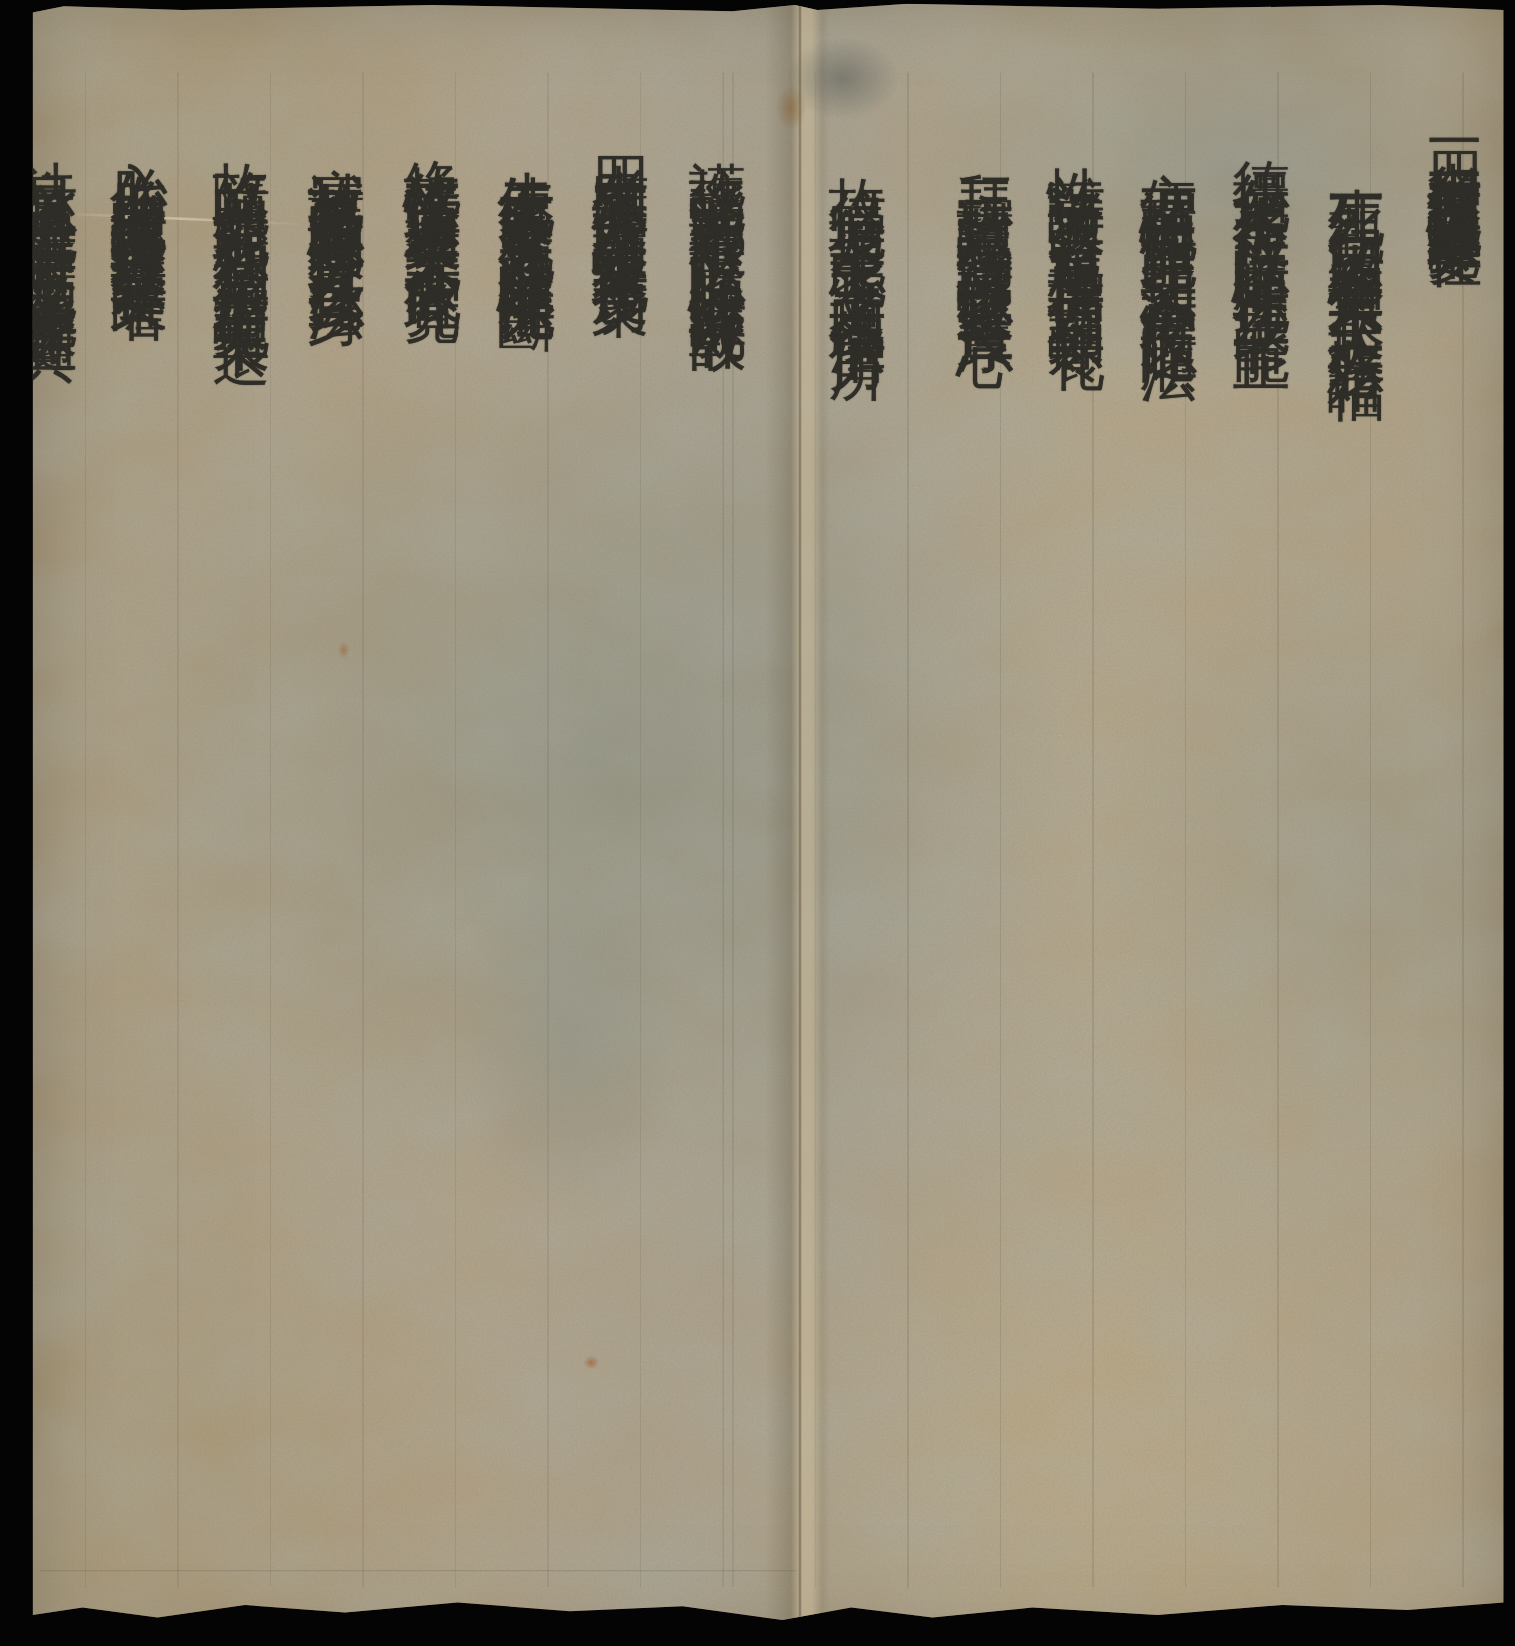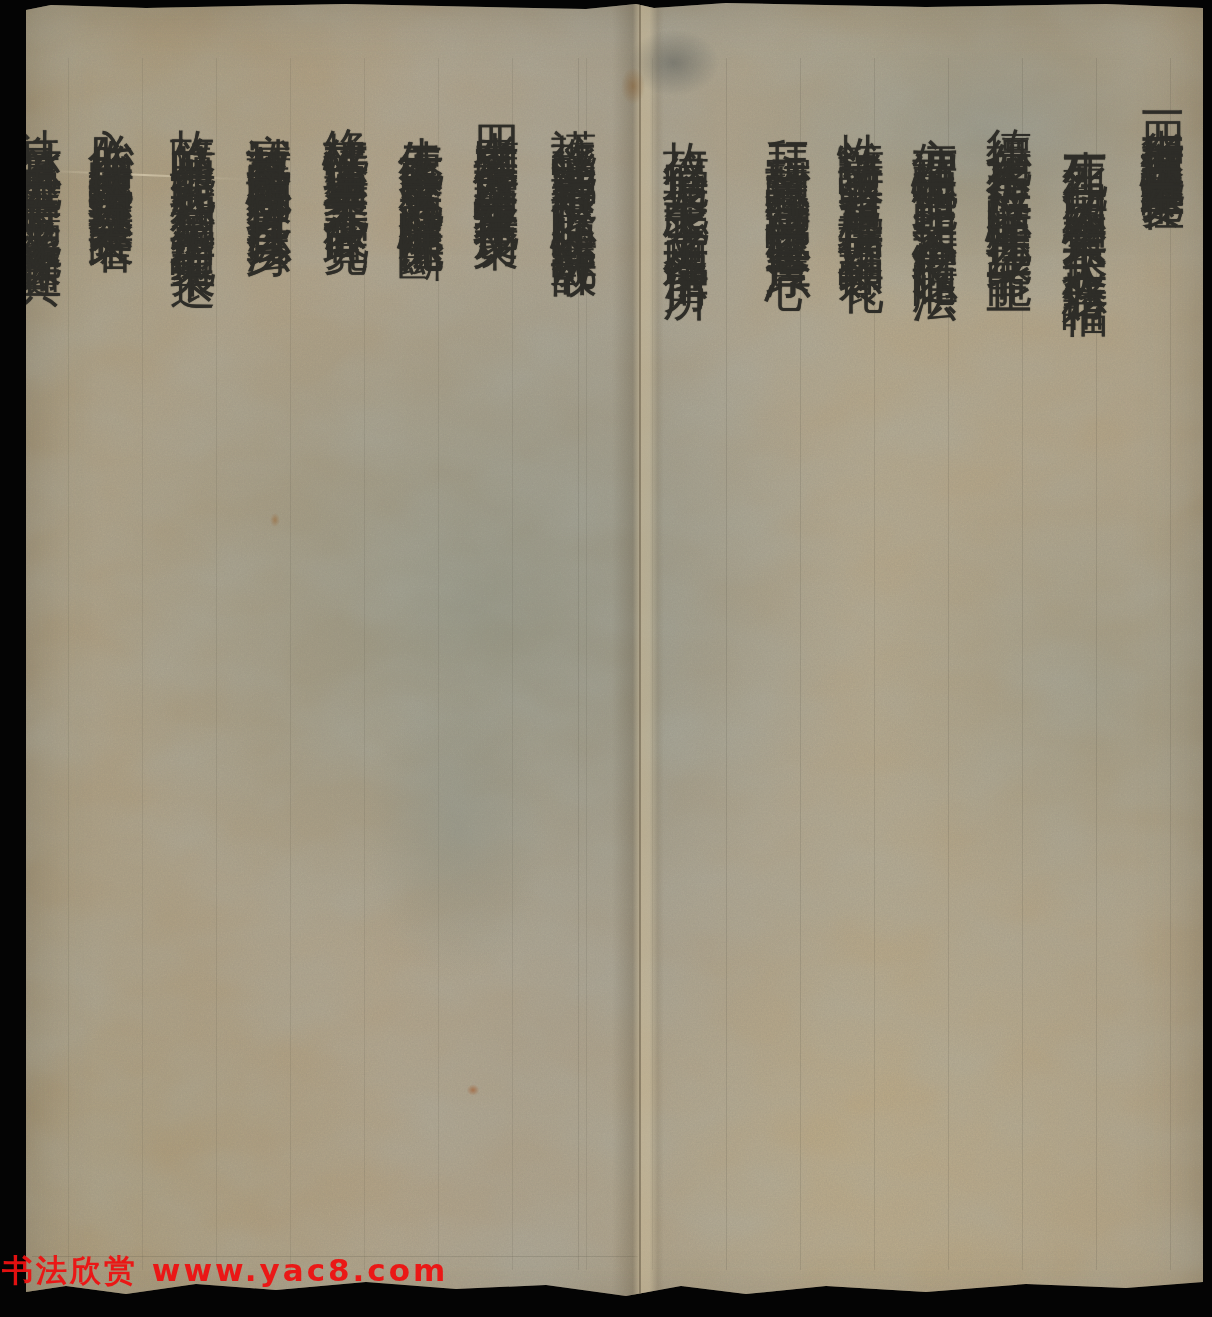--- a/index.html
+++ b/index.html
@@ -128,15 +128,14 @@
       <div class="col snug" style="left:366px;top:98px">生使无有餘皆令究竟入无餘涅槃以隨順法性无斷</div>
       <div class="col snug" style="left:291px;top:90px">絶故法性廣大遍一切衆生平等无二不念彼此究竟</div>
       <div class="col snug" style="left:214px;top:94px">寂滅故菩薩發是心故則得少分見扵法身以見法身</div>
       <div class="col" style="left:138px;top:92px">故隨其願力能現八種利益衆生所謂從兜率天退</div>
       <div class="col snug" style="left:56px;top:90px">入胎住胎出家成道轉法輪入扵涅槃然是菩薩未名</div>
       <div class="col" style="left:-16px;top:90px">法身以其過去无量丗来有漏之業未能決斷隨其</div>
     </div>
 
   </div>
 
-  <div class="watermark">书法欣赏  www.yac8.com</div>
 
 </div>
 
 </body></html>

